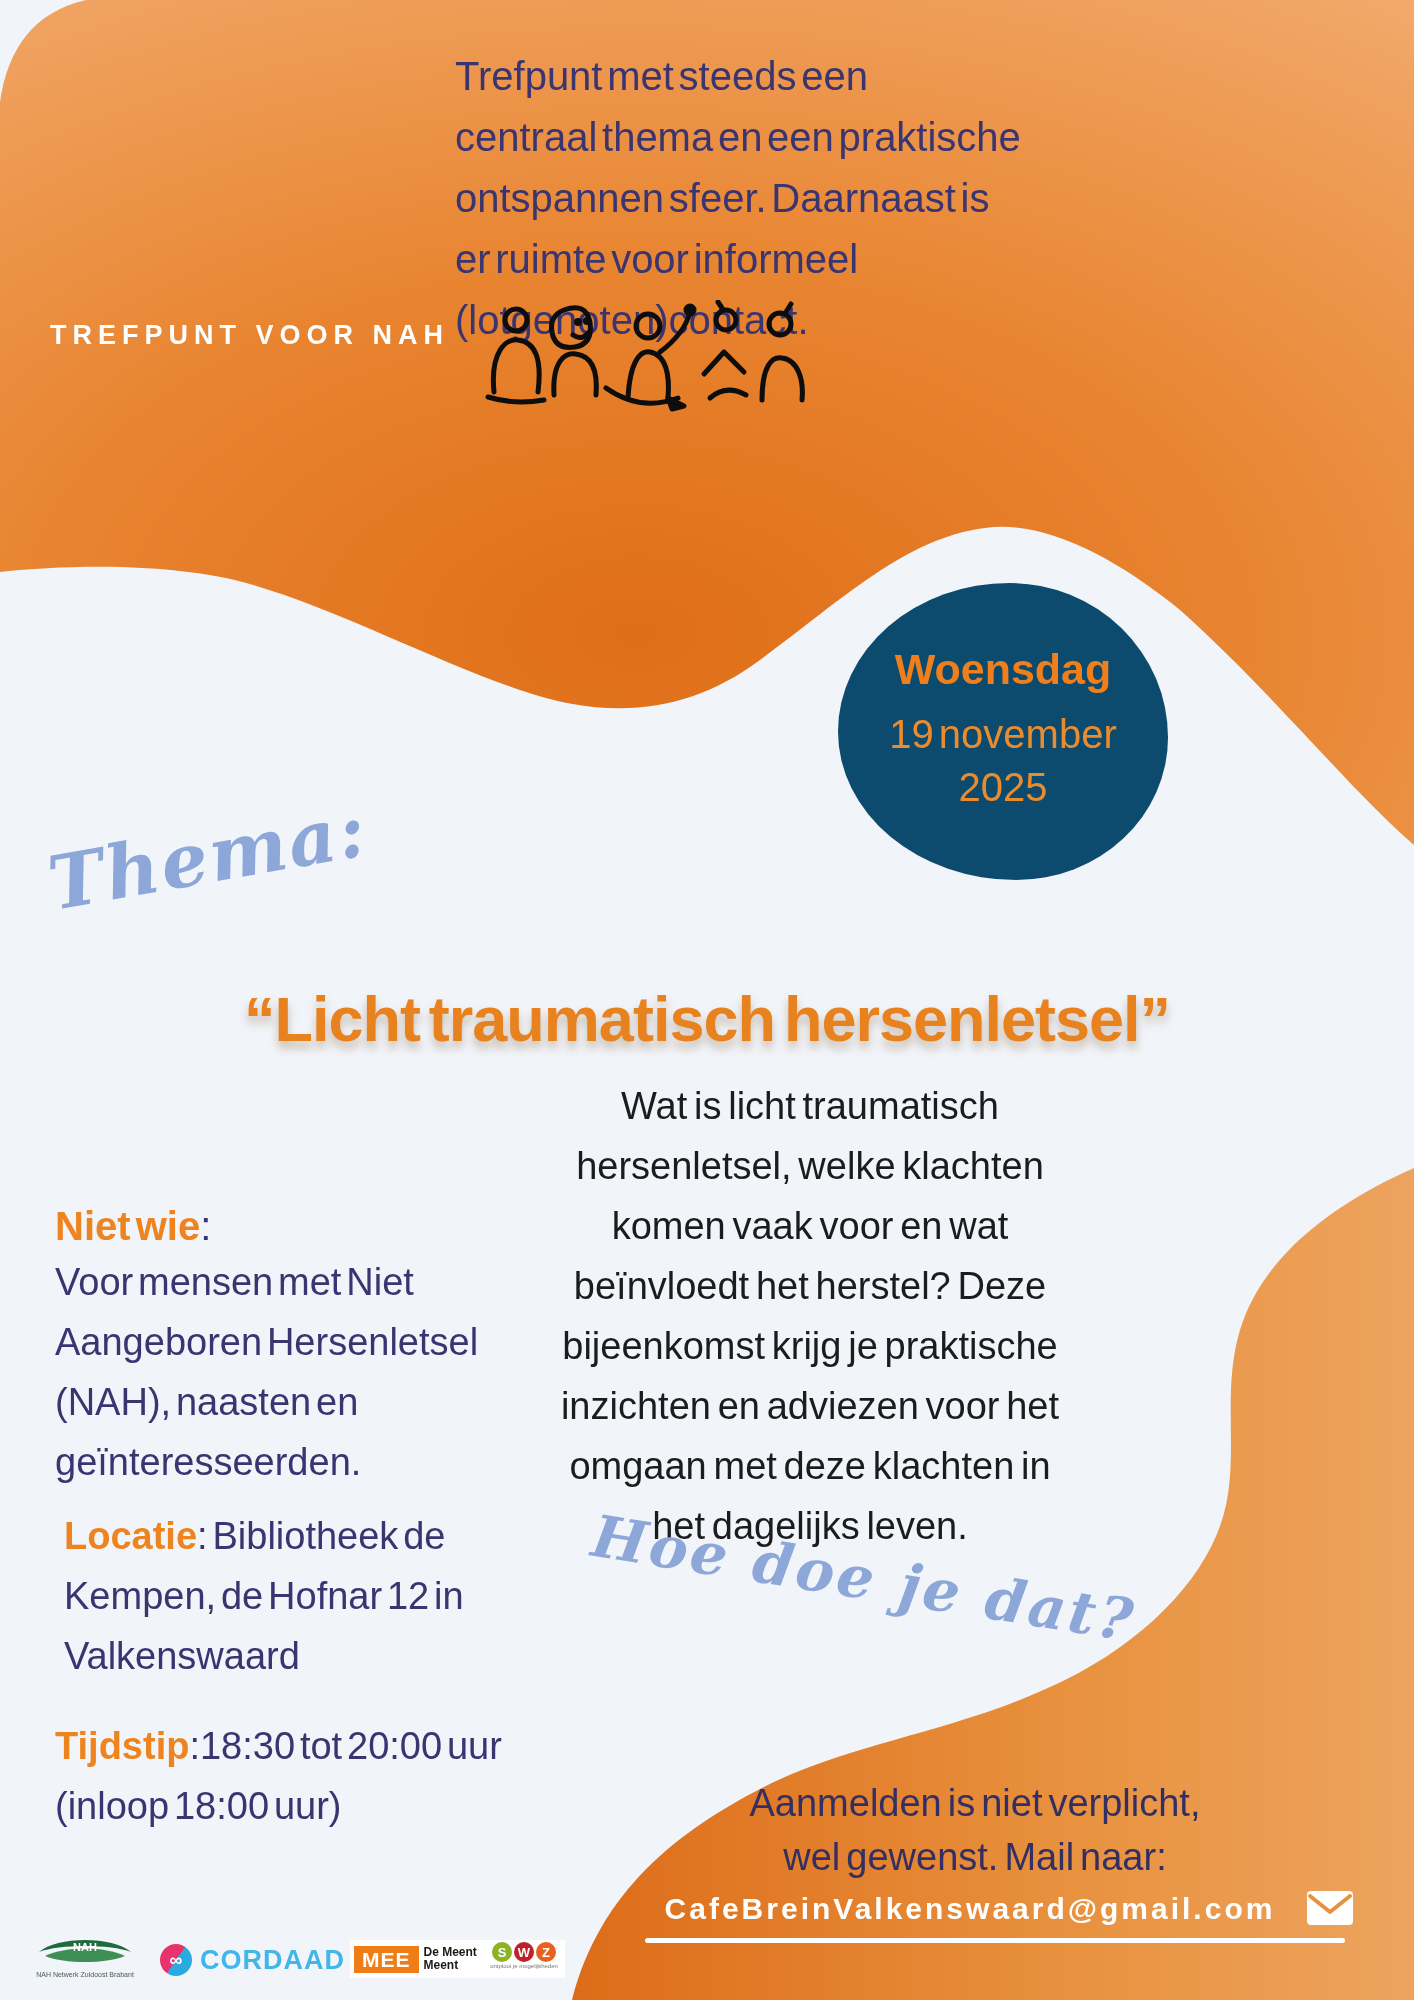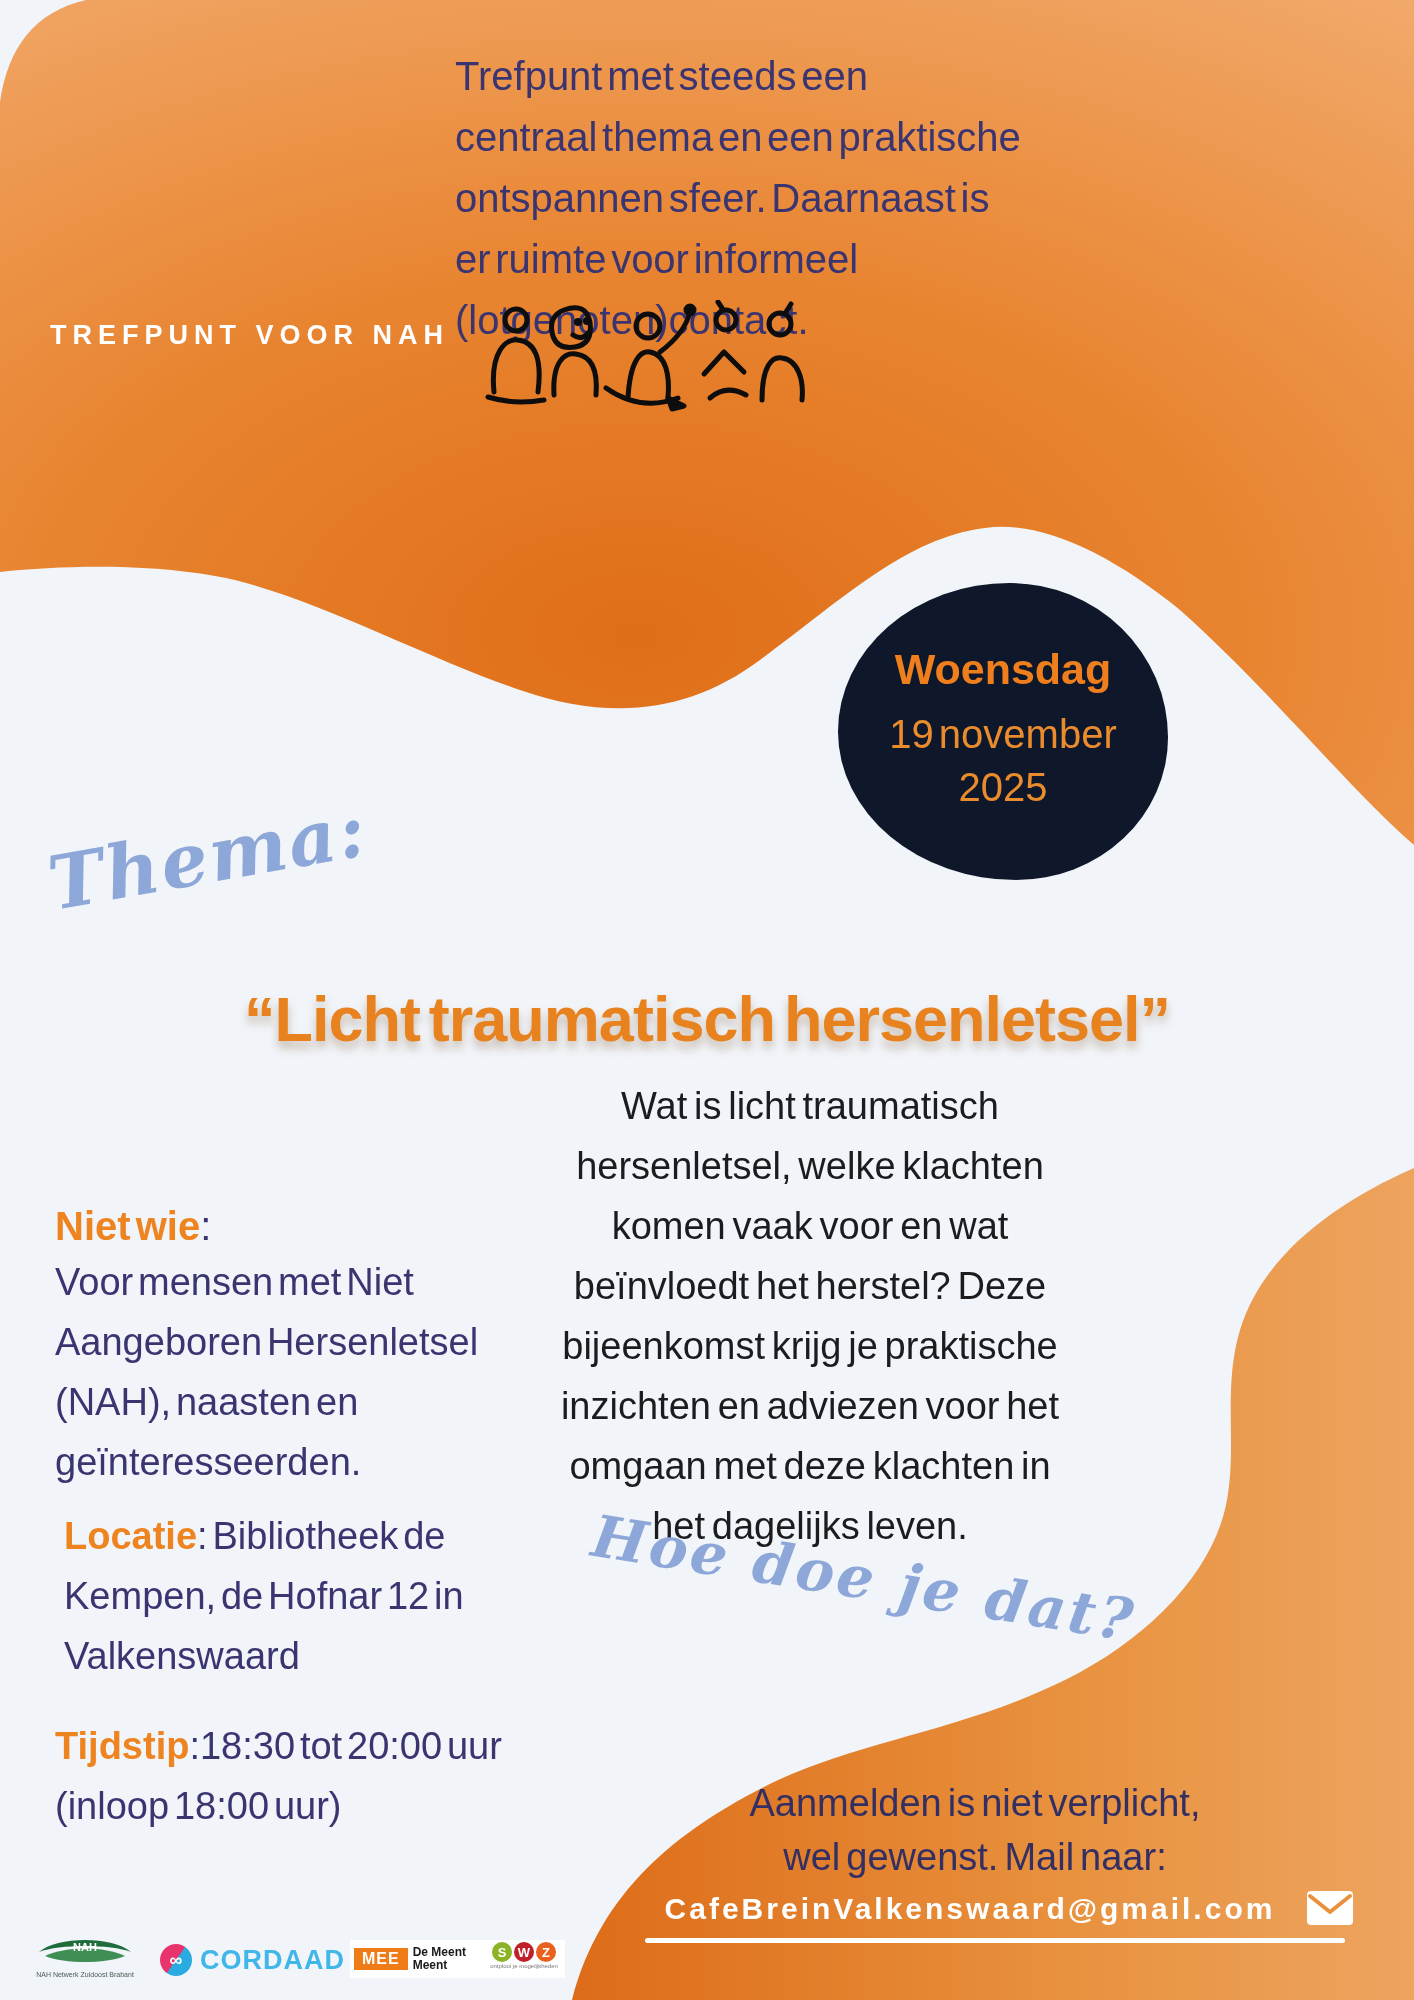--- a/index.html
+++ b/index.html
@@ -22,21 +22,21 @@
   .logo-brein .w{color:#fff;} .logo-brein .n{color:#2e2a66;}
   .logo-city{position:absolute;left:0;top:168px;width:232px;text-align:center;
     color:#fff;font-weight:bold;font-size:34px;letter-spacing:0;
     text-shadow:2px 2px 0 #2e2a66,-1px -1px 0 #2e2a66,1px -1px 0 #2e2a66,-1px 1px 0 #2e2a66,3px 3px 2px #2e2a66;}
   .tagline{left:50px;top:320px;color:#fff;font-weight:bold;font-size:27px;letter-spacing:6px;}
 
   
   .intro{left:455px;top:46px;color:#3a3570;font-size:40px;line-height:61px;word-spacing:-0.16em;}
 
   
-  .badge{left:838px;top:583px;width:330px;height:297px;background:#0f172a;
+  .badge{left:838px;top:583px;width:330px;height:297px;background:#0c4a6e;
     border-radius:52% 48% 46% 54% / 50% 52% 48% 50%;text-align:center;}
   .badge .wd{margin-top:62px;color:#ee7f1c;font-weight:bold;font-size:43px;word-spacing:-0.05em;}
   .badge .dt{color:#ea8c2e;font-size:40px;margin-top:18px;word-spacing:-0.15em;}
   .badge .yr{color:#ea8c2e;font-size:40px;margin-top:8px;}
 
   
   .script{font-family:"DejaVu Serif", serif;font-style:italic;color:#8da8d8;}
   .thema{left:42px;top:842px;font-size:74px;font-weight:bold;transform:rotate(-10deg);transform-origin:left top;letter-spacing:2px;}
   .question{left:598px;top:1502px;font-size:58px;font-weight:bold;transform:rotate(9deg);transform-origin:left top;letter-spacing:3px;white-space:nowrap;}
 
@@ -67,21 +67,21 @@
 
   
   .nah{left:30px;top:1934px;width:110px;text-align:center;}
   .nah .cap{font-size:7px;color:#4a5b52;margin-top:1px;}
   .cordaad{left:160px;top:1944px;height:32px;display:flex;align-items:center;}
   .cordaad .disc{width:32px;height:32px;border-radius:50%;
     background:linear-gradient(125deg,#e8336d 50%,#29abe2 50%);
     color:#fff;font-weight:bold;font-size:18px;display:flex;align-items:center;justify-content:center;}
   .cordaad .word{color:#41b6e8;font-weight:bold;font-size:27px;letter-spacing:1px;margin-left:8px;}
   .mee{left:350px;top:1940px;width:130px;height:38px;background:#fff;display:flex;align-items:center;padding:0 4px;}
-  .mee .box{background:#ef7d17;color:#fff;font-weight:bold;font-size:16px;letter-spacing:1px;
+  .mee .box{background:#ef7d17;color:#fff;font-weight:bold;font-size:21px;letter-spacing:1px;
     padding:3px 8px;line-height:1;}
   .mee .txt{color:#1a1a1a;font-weight:bold;font-size:12px;line-height:13px;margin-left:5px;}
   .swz{left:483px;top:1940px;width:82px;height:36px;background:#fff;text-align:center;padding-top:2px;}
   .swz .row{display:flex;justify-content:center;gap:2px;}
   .swz .c{width:20px;height:20px;border-radius:50%;color:#fff;font-weight:bold;font-size:13px;
     display:flex;align-items:center;justify-content:center;}
   .swz .s{background:#8bb324;} .swz .w{background:#c0202a;} .swz .z{background:#e9611c;}
   .swz .cap{font-size:6px;color:#777;margin-top:1px;}
 </style>
 </head>

